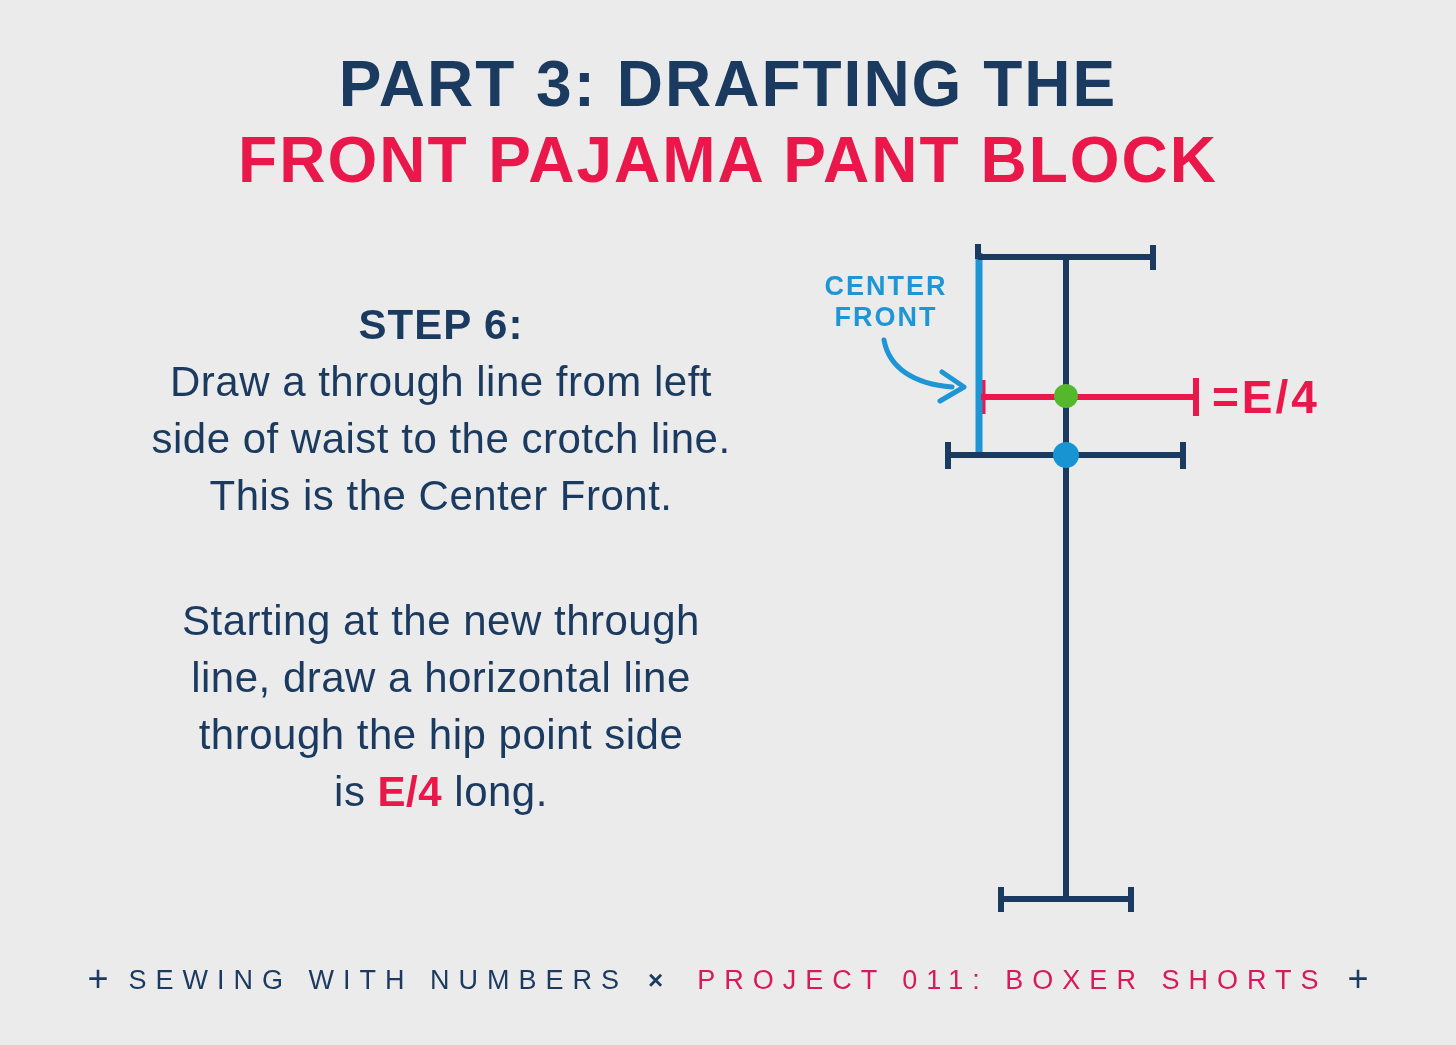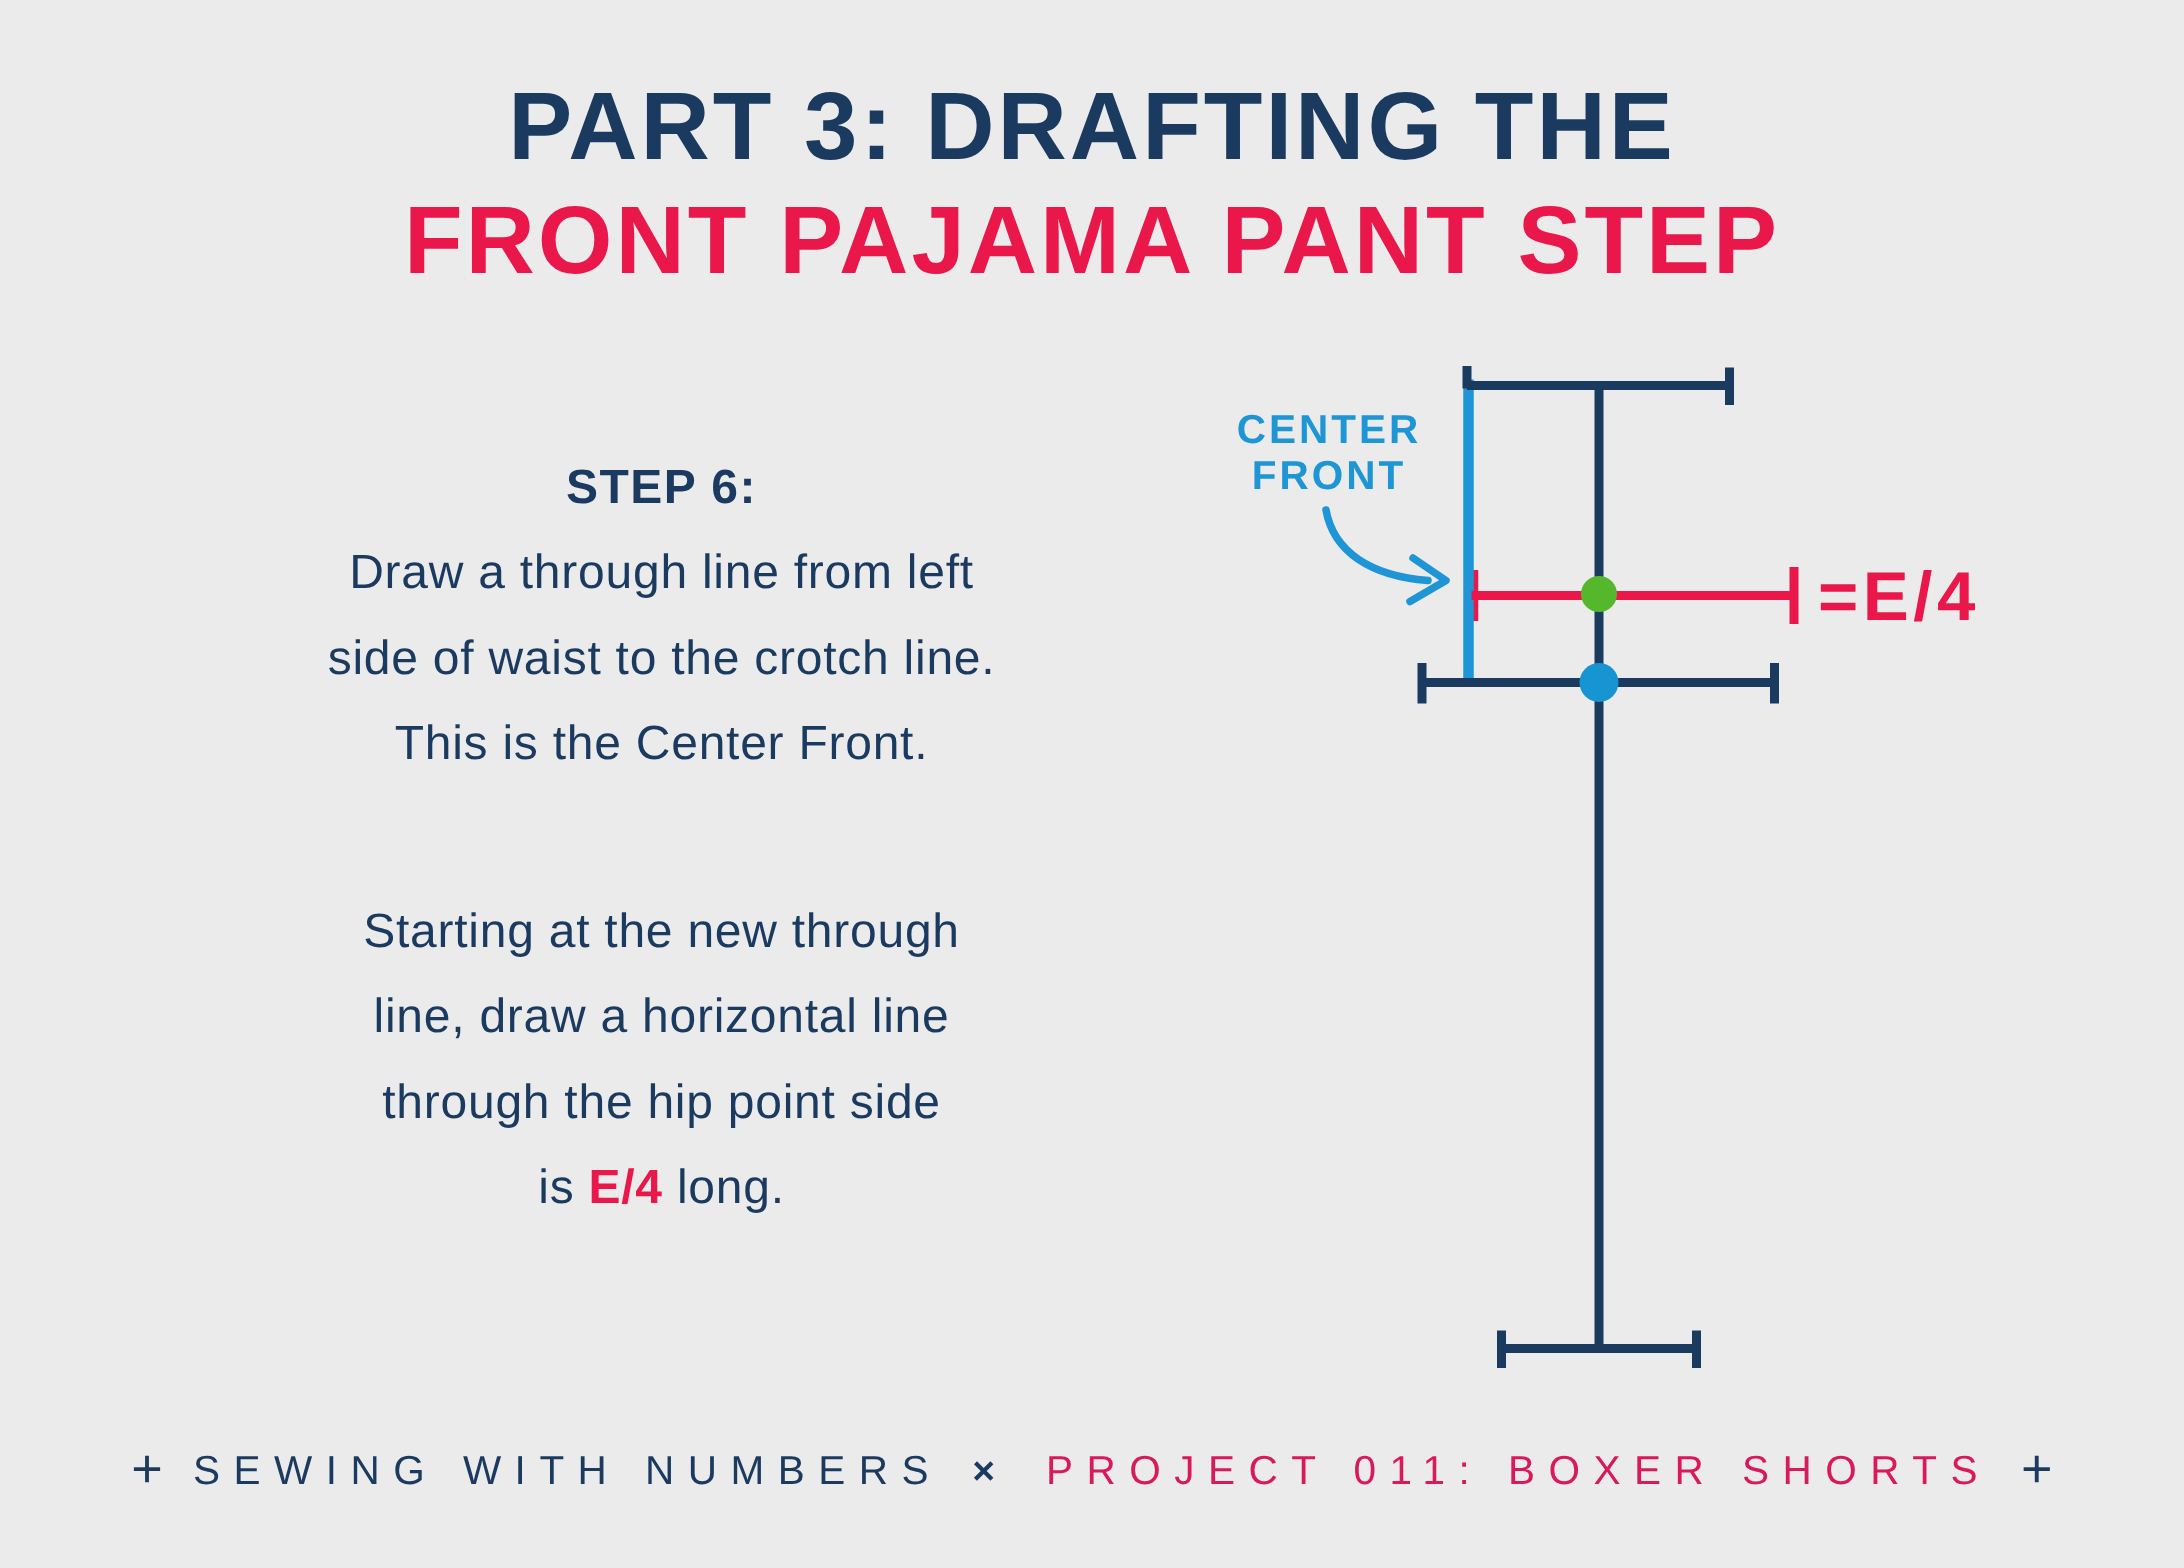--- a/index.html
+++ b/index.html
@@ -29,21 +29,21 @@
     letter-spacing:2px;
     line-height:76px;
   }
   .title .line1{color:var(--navy);}
   .title .line2{color:var(--red);}
 
   .step{
     position:absolute;left:60px;width:762px;
     text-align:center;
     color:var(--navy);
-    font-size:32px;
+    font-size:42px;
     line-height:57px;
   }
   .step.step6{top:296px;}
   .step.step7{top:592px;}
   .step .heading{font-weight:bold;letter-spacing:1px;}
   .step .body-line{font-weight:500;letter-spacing:0.5px;}
   .step .em{color:var(--red);font-weight:bold;}
 
   .diagram-svg{position:absolute;left:810px;top:230px;width:600px;height:700px;}
 
@@ -61,21 +61,21 @@
   .footer .sep{font-size:26px;letter-spacing:0;font-weight:bold;}
   .footer .project{color:var(--footer-red);margin-left:14px;}
 </style>
 </head>
 <body>
 
 <div class="page">
 
   <div class="title">
     <div class="line1">PART 3: DRAFTING THE</div>
-    <div class="line2">FRONT PAJAMA PANT STEP</div>
+    <div class="line2">FRONT PAJAMA PANT BLOCK</div>
   </div>
 
   <div class="step step6">
     <div class="heading">STEP 6:</div>
     <div class="body-line">Draw a through line from left</div>
     <div class="body-line">side of waist to the crotch line.</div>
     <div class="body-line">This is the Center Front.</div>
   </div>
 
   <div class="step step7">

